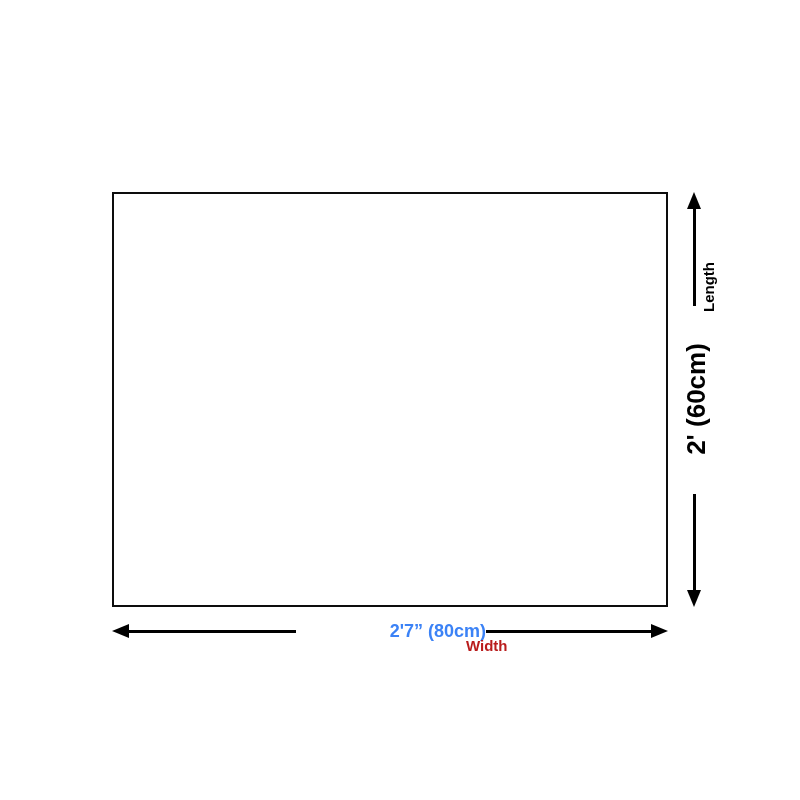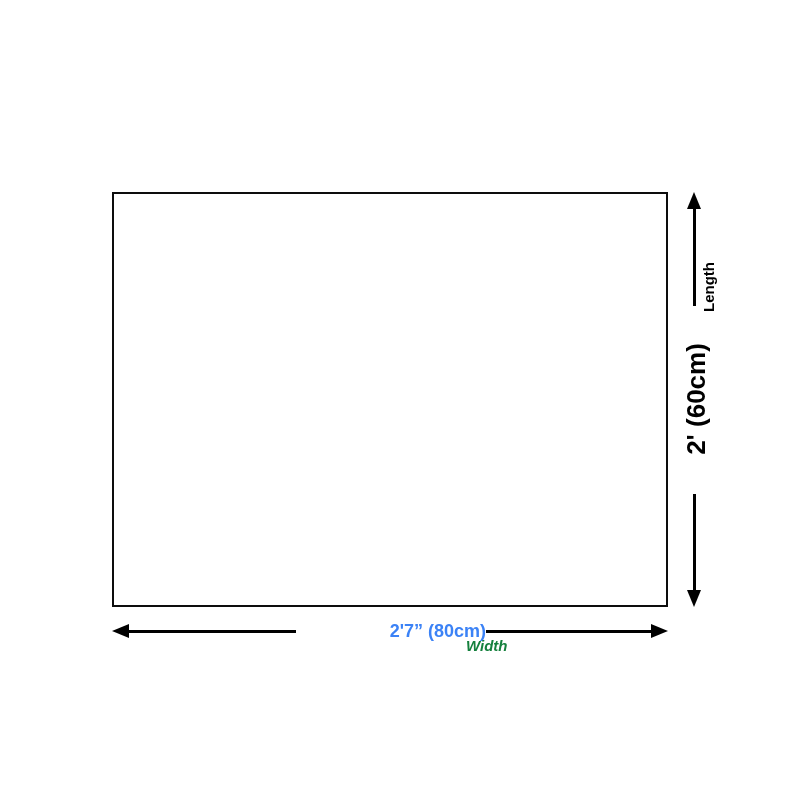--- a/index.html
+++ b/index.html
@@ -89,22 +89,21 @@
     font-weight: bold;
     color: #3b82f6;
     white-space: nowrap;
   }
   .width-label {
     position: absolute;
     left: 466px;
     top: 637px;
     font-size: 15px;
     font-weight: bold;
-    color: #15803d;
-    font-style: italic;
+    color: #b91c1c;
   }
   .length-label {
     position: absolute;
     left: 669px;
     top: 277px;
     width: 80px;
     height: 20px;
     line-height: 20px;
     text-align: center;
     font-size: 15px;

